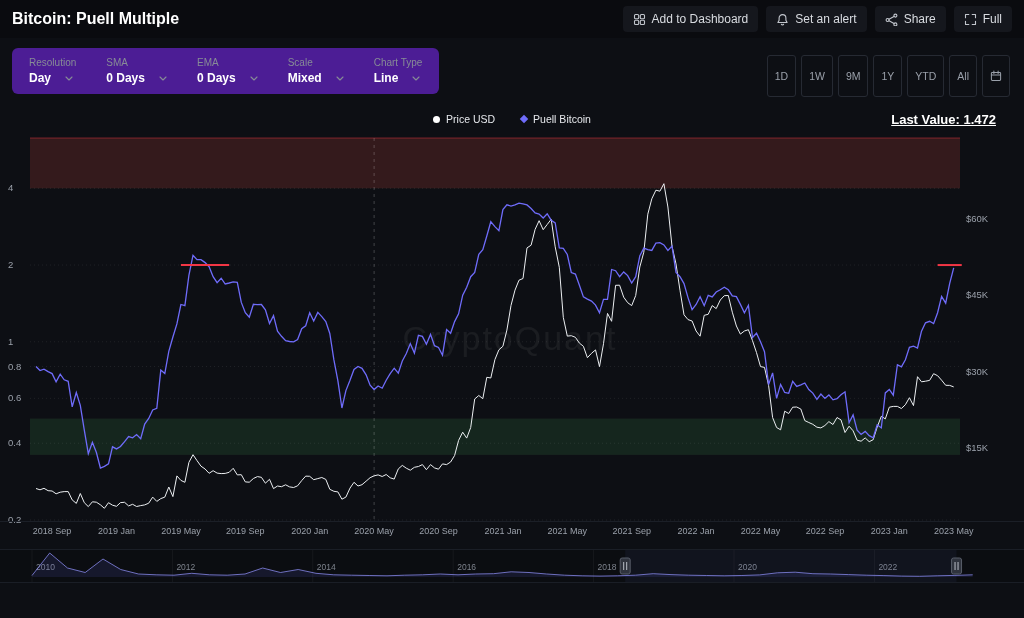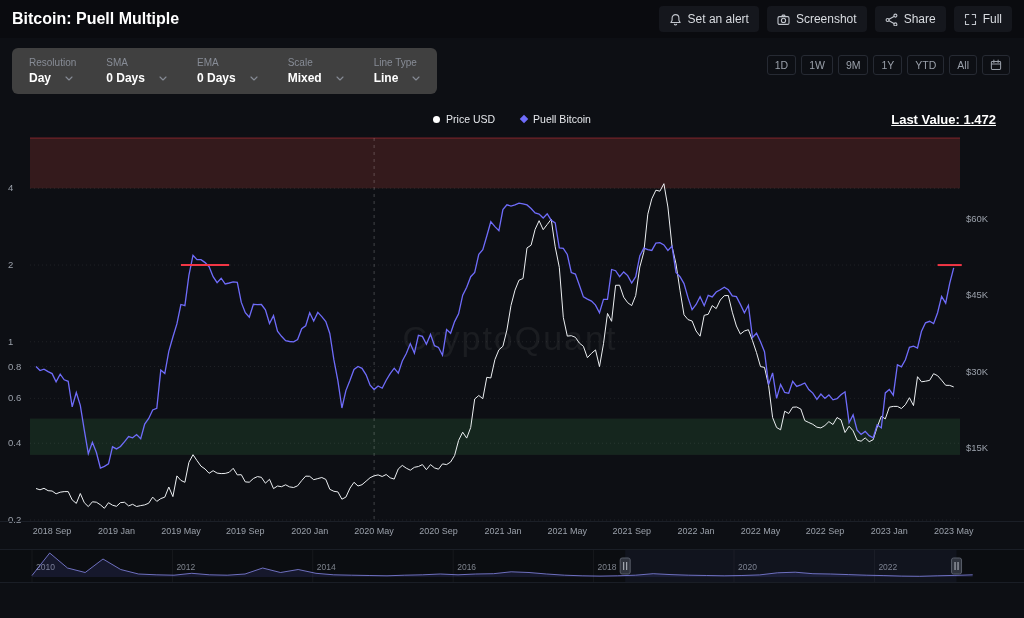--- a/index.html
+++ b/index.html
@@ -5,28 +5,28 @@
   html,body{margin:0;padding:0;background:#07080b;}
   .app{position:relative;width:1024px;height:618px;background:#0d0f14;color:#e6e8ec;
        font-family:"Liberation Sans",sans-serif;overflow:hidden;}
   #topbar{position:absolute;left:0;top:0;width:1024px;height:38px;display:flex;align-items:center;
           justify-content:space-between;padding:0 12px;box-sizing:border-box;background:#0a0b0f;}
   #title{font-size:16px;font-weight:700;color:#ffffff;}
   #actions{display:flex;gap:8px;align-items:center;}
   .action-btn{display:flex;align-items:center;gap:6px;background:#15171d;border:none;color:#d9dce1;
               font-size:12px;padding:6px 10px;border-radius:4px;cursor:pointer;font-family:inherit;}
   .action-btn .ico{display:flex;align-items:center;color:#c2c6cd;}
-  #toolbar{position:absolute;left:12px;top:48px;background:#404040;border-radius:6px;display:flex;padding:7px 2px;}
+  #toolbar{position:absolute;left:12px;top:48px;background:#4c1d95;border-radius:6px;display:flex;padding:7px 2px;}
   .dropdown{padding:2px 15px;cursor:pointer;display:flex;flex-direction:column;gap:3px;}
   .dd-label{font-size:10px;color:#878c96;}
   .dd-value{font-size:12px;color:#ffffff;display:flex;align-items:center;gap:14px;font-weight:600;}
   .chev{display:flex;color:#878c96;}
   #ranges{position:absolute;right:14px;top:55px;display:flex;gap:5px;align-items:center;}
   .range-btn{background:transparent;border:1px solid #262a33;color:#9aa0aa;font-size:10.5px;
-             padding:3px 7px;border-radius:3px;cursor:pointer;font-family:inherit;}
+             padding:14px 7px;border-radius:3px;cursor:pointer;font-family:inherit;}
   #legend-row{position:absolute;left:0;top:110px;width:1024px;height:18px;display:flex;
               justify-content:center;align-items:center;gap:26px;}
   .legend-item{display:flex;align-items:center;gap:6px;font-size:10.5px;color:#e6e8ec;}
   .marker-circle{width:7px;height:7px;border-radius:50%;}
   .marker-diamond{width:6px;height:6px;transform:rotate(45deg);}
   #last-value{position:absolute;right:28px;top:112px;font-size:13px;font-weight:700;color:#ffffff;
               text-decoration:underline;}
   #main-chart{position:absolute;left:0;top:132px;}
   #scrubber{position:absolute;left:0;top:549px;}
   svg text{font-family:"Liberation Sans",sans-serif;}
@@ -34,35 +34,36 @@
 </head>
 <body>
 
 <div class="app">
   <header id="topbar">
     <div id="title">Bitcoin: Puell Multiple</div>
     <div id="actions">
         <button class="action-btn">
           <span class="ico">
             <svg width="13" height="13" viewBox="0 0 13 13" fill="none" stroke="currentColor" stroke-width="1.1" stroke-linecap="round" stroke-linejoin="round">
+              <rect x="1.5" y="1.5" width="4.2" height="4.2" rx="1"></rect>
+              <rect x="7.3" y="1.5" width="4.2" height="4.2" rx="1"></rect>
+              <rect x="1.5" y="7.3" width="4.2" height="4.2" rx="1"></rect>
+              <rect x="7.3" y="7.3" width="4.2" height="4.2" rx="1"></rect>
+            </svg>
+          </span>
+          <span>Add to Dashboard</span>
+        </button>
+        <button class="action-btn">
+          <span class="ico">
+            <svg width="13" height="13" viewBox="0 0 13 13" fill="none" stroke="currentColor" stroke-width="1.1" stroke-linecap="round" stroke-linejoin="round">
               <path d="M6.5 1.6a3.4 3.4 0 0 1 3.4 3.4v2.3l1.2 2.2H1.9l1.2-2.2V5a3.4 3.4 0 0 1 3.4-3.4z"></path>
               <path d="M5.4 11.2a1.2 1.2 0 0 0 2.2 0"></path>
             </svg>
           </span>
           <span>Set an alert</span>
-        </button>
-        <button class="action-btn">
-          <span class="ico">
-            <svg width="13" height="13" viewBox="0 0 13 13" fill="none" stroke="currentColor" stroke-width="1.1" stroke-linecap="round" stroke-linejoin="round">
-              <rect x="1" y="3.6" width="11" height="7.8" rx="1.4"></rect>
-              <circle cx="6.5" cy="7.4" r="2.1"></circle>
-              <path d="M4.6 3.6l1-1.5h1.8l1 1.5"></path>
-            </svg>
-          </span>
-          <span>Screenshot</span>
         </button>
         <button class="action-btn">
           <span class="ico">
             <svg width="13" height="13" viewBox="0 0 13 13" fill="none" stroke="currentColor" stroke-width="1.1" stroke-linecap="round" stroke-linejoin="round">
               <circle cx="10.4" cy="2.6" r="1.5"></circle>
               <circle cx="2.6" cy="7" r="1.5"></circle>
               <circle cx="10.4" cy="11.4" r="1.5"></circle>
               <path d="M4 6.2l5-2.8M4 7.8l5 2.8"></path>
             </svg>
           </span>
@@ -118,21 +119,21 @@
         <span class="dd-value">
           <span>Mixed</span>
           <span class="chev">
             <svg width="8" height="5" viewBox="0 0 8 5" fill="none" stroke="currentColor" stroke-width="1.1" stroke-linecap="round" stroke-linejoin="round">
               <path d="M1 1l3 3 3-3"></path>
             </svg>
           </span>
         </span>
       </div>
       <div class="dropdown">
-        <span class="dd-label">Line Type</span>
+        <span class="dd-label">Chart Type</span>
         <span class="dd-value">
           <span>Line</span>
           <span class="chev">
             <svg width="8" height="5" viewBox="0 0 8 5" fill="none" stroke="currentColor" stroke-width="1.1" stroke-linecap="round" stroke-linejoin="round">
               <path d="M1 1l3 3 3-3"></path>
             </svg>
           </span>
         </span>
       </div>
     </div>

